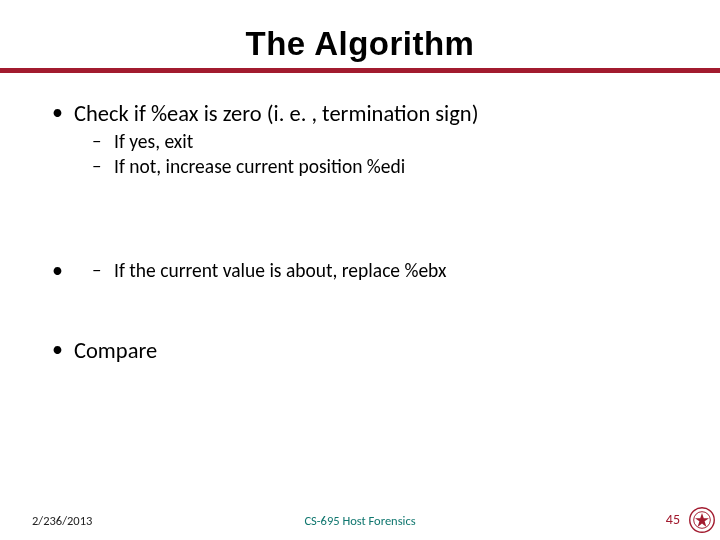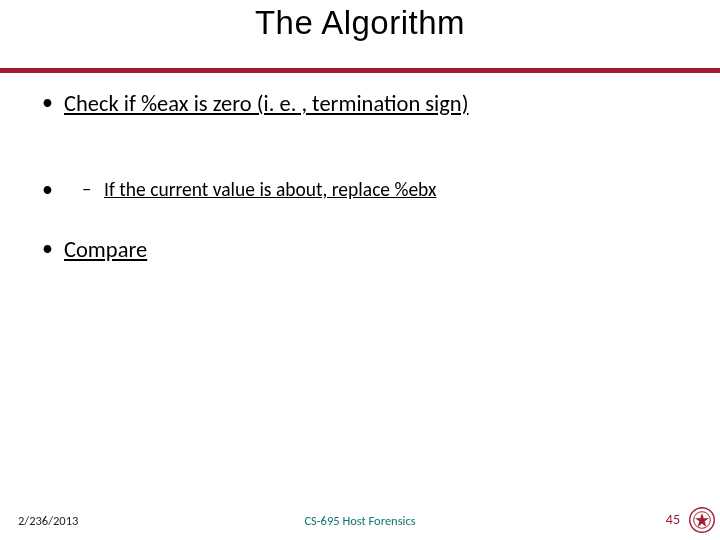--- a/index.html
+++ b/index.html
@@ -14,45 +14,44 @@
     position: relative;
   }
   .slide {
     width: 720px;
     height: 540px;
     position: relative;
     box-sizing: border-box;
   }
   .title {
     text-align: center;
-    font-weight: 400;
+    font-weight: 700;
     font-size: 33px;
     letter-spacing: 0.5px;
-    padding-top: 4px;
+    padding-top: 25px;
     font-family: Arial, sans-serif;
   }
   .rule {
     position: absolute;
     top: 68px;
     left: 0;
     right: 0;
     height: 5px;
     background: #a21b2f;
   }
   .body {
     position: absolute;
     top: 86px;
     left: 34px;
     right: 30px;
   }
   ul.lvl1 {
     list-style: none;
-    margin: 4px;
+    margin: 14px;
     padding: 0;
-    text-decoration: underline;
   }
   ul.lvl1 > li {
     position: relative;
     padding-left: 26px;
     font-size: 22.5px;
     line-height: 1.22;
     margin-bottom: 2px;
   }
   ul.lvl1 > li::before {
     content: "•";
@@ -79,21 +78,21 @@
     position: absolute;
     left: 4px;
     top: 0;
     font-size: 19px;
   }
   .gap {
     height: 26px;
   }
   .footer-date {
     position: absolute;
-    left: 18px;
+    left: 32px;
     bottom: 12px;
     font-size: 12.5px;
     color: #222;
   }
   .footer-center {
     position: absolute;
     left: 0;
     right: 0;
     bottom: 12px;
     text-align: center;
@@ -120,20 +119,24 @@
 <body>
 
 <div class="slide">
   <div class="title">The Algorithm</div>
   <div class="rule"></div>
 
   <div class="body">
     <ul class="lvl1">
       <li>
         <span>Check if %eax is zero (i. e. , termination sign)</span>
+        <ul class="lvl2">
+          <li><span>If yes, exit</span></li>
+          <li><span>If not, increase current position %edi</span></li>
+        </ul>
       </li>
     </ul>
     <div class="gap"></div>
 
     <div class="gap"></div>
 
     <ul class="lvl1">
       <li>
         <ul class="lvl2">
           <li><span>If the current value is about, replace %ebx</span></li>

